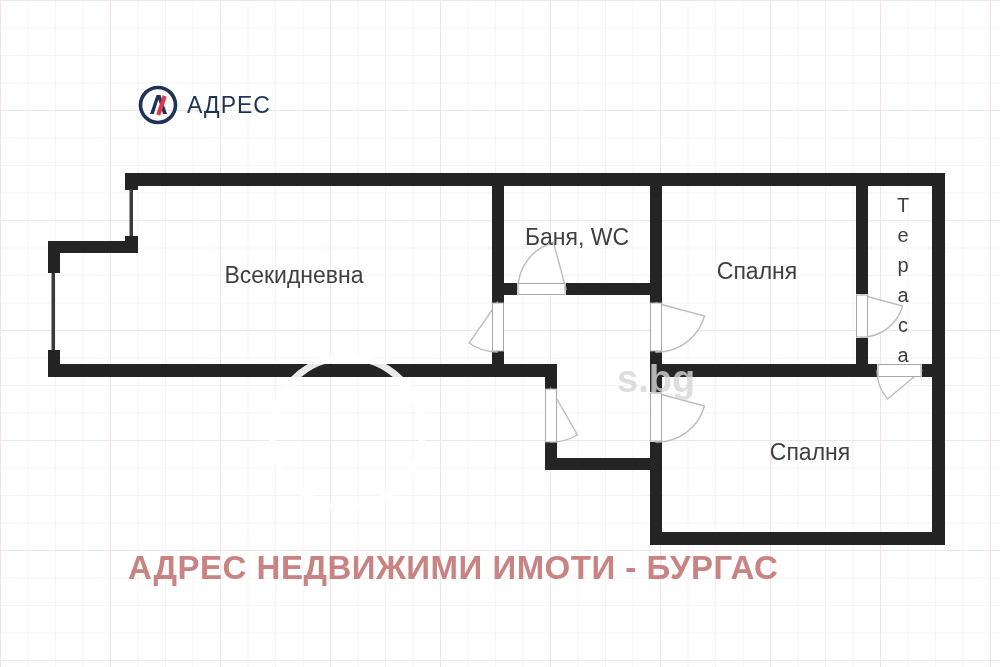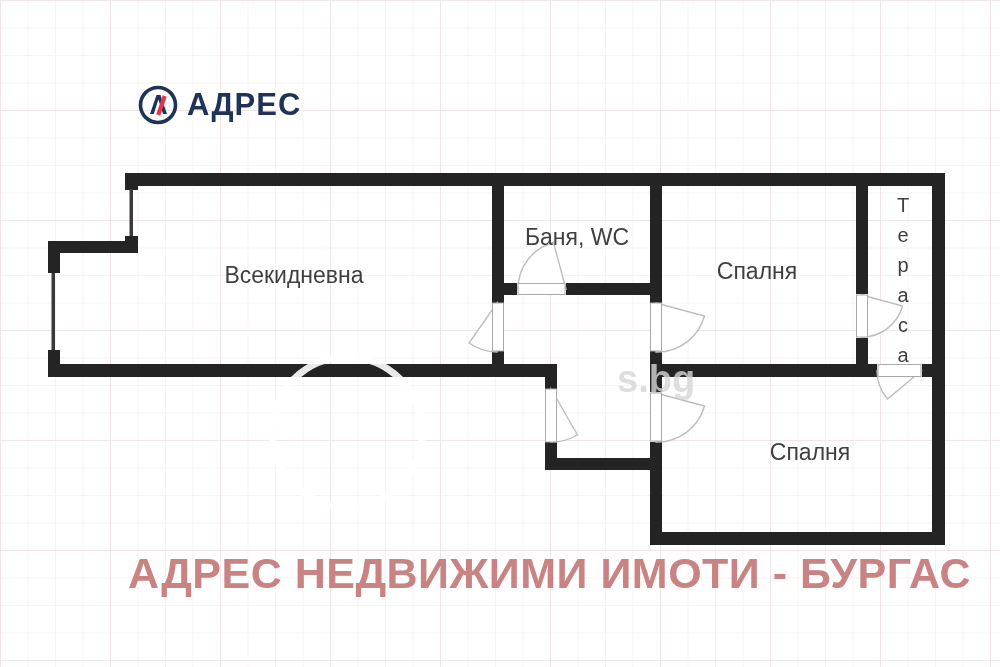--- a/index.html
+++ b/index.html
@@ -12,37 +12,37 @@
       linear-gradient(90deg,#efe7e7 1px, transparent 1px),
       linear-gradient(#f8f3f3 1px, transparent 1px),
       linear-gradient(90deg,#f8f3f3 1px, transparent 1px);
     background-size:110px 110px,110px 110px,27.5px 27.5px,27.5px 27.5px;
   }
   .logo{
     position:absolute;left:137px;top:84px;height:42px;
     display:flex;align-items:center;gap:8px;
   }
   .logo-text{
-    color:#1e3357;font-weight:bold;font-size:31px;letter-spacing:1px;
+    color:#1e3357;font-weight:normal;font-size:23px;letter-spacing:1px;
     line-height:42px;
   }
   .plan-svg{position:absolute;left:0;top:0;}
   .room-label{
     fill:#3f3f3f;font-size:23px;font-family:"Liberation Sans",sans-serif;
   }
   .terrace-letter{
     fill:#3f3f3f;font-size:20px;font-family:"Liberation Sans",sans-serif;
   }
   .wm-text{
     fill:#d6d6d6;font-size:38px;font-weight:bold;opacity:.8;
     font-family:"Liberation Sans",sans-serif;
   }
   .footer-text{
     position:absolute;left:128px;top:549px;
-    color:#c98383;font-size:43px;font-weight:bold;letter-spacing:.5px;
+    color:#c98383;font-size:33px;font-weight:bold;letter-spacing:.5px;
     white-space:nowrap;
   }
   .wall{fill:#242424;}
   .win{fill:#3a3a3a;}
   .frame{fill:#ffffff;stroke:#a8a8a8;stroke-width:1;}
   .door{fill:#ffffff;stroke:#bdbdbd;stroke-width:1.4;}
 </style>
 </head>
 <body>
 

